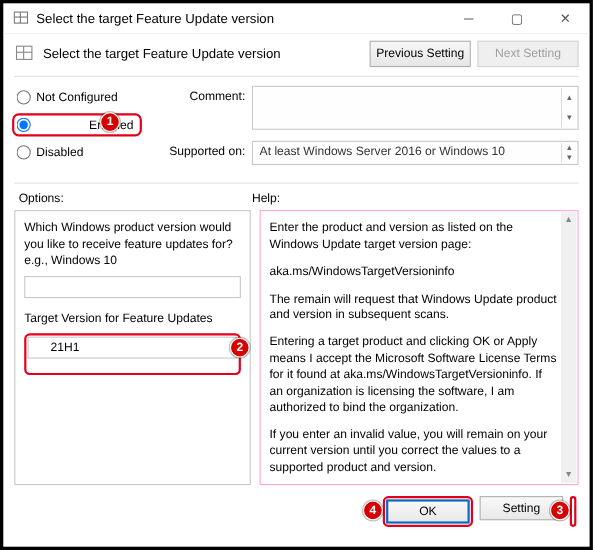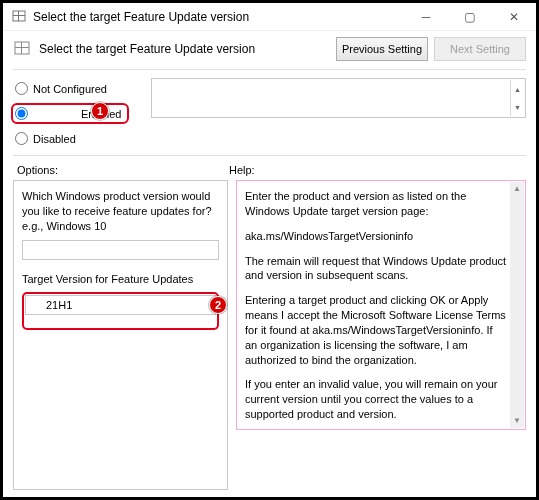--- a/index.html
+++ b/index.html
@@ -104,21 +104,21 @@
 .lbls-row .l { width: 212px; }
 .panels {
   display: flex;
   padding: 0 10px;
   gap: 8px;
 }
 .p-left {
   width: 215px;
   border: 1px solid #c8c8c8;
   padding: 8px 8px;
-  height: 310px;
+  height: 250px;
 }
 .p-left .q { font-size: 11px; line-height: 1.35; margin-bottom: 6px; }
 .p-left input[type=text] {
   width: 100%; height: 20px;
   border: 1px solid #c8c8c8;
   padding: 1px 20px; font-size: 11px; font-family: inherit;
   margin-bottom: 12px;
 }
 .hi-input-wrap{
   position: relative;
@@ -147,21 +147,21 @@
 .vsb .arr{ height:14px; display:flex;align-items:center;justify-content:center;font-size:8px;color:#888;}
 .vsb .trk{ flex:1;}
 .footer {
   display: flex;
   justify-content: flex-end;
   gap: 6px;
   padding: 10px 12px 0 12px;
   position: relative;
 }
 .footer button {
-  width: 64px; height: 22px;
+  width: 76px; height: 22px;
   font-size: 11px; font-family: inherit;
   background: linear-gradient(#f8f8f8,#e8e8e8);
   border: 1px solid #adadad;
 }
 .hi-btn {
   position: relative;
   border: 2px solid #e2001a;
   border-radius: 5px;
   padding: 1px;
 }
@@ -212,22 +212,33 @@
       </span>
       <span class="ann-badge" style="left:78px;top:3px;">1</span>
     </div>
     <div class="radio-row">
       <input type="radio" name="state" style="">
       <span>Disabled</span>
     </div>
   </div>
   <div class="kv-col">
     <div class="kv-row">
+      <div class="kv-label">Comment:</div>
       <div class="kv-box">
         <span></span>
+        <div class="spin">
+            <div>▲</div>
+            <div>▼</div>
+          </div>
+      </div>
+    </div>
+    <div class="kv-row">
+      <div class="kv-label">Supported on:</div>
+      <div class="kv-box short">
+        <span>At least Windows Server 2016 or Windows 10</span>
         <div class="spin">
             <div>▲</div>
             <div>▼</div>
           </div>
       </div>
     </div>
   </div>
 </div>
 <div class="sep"></div>
 

